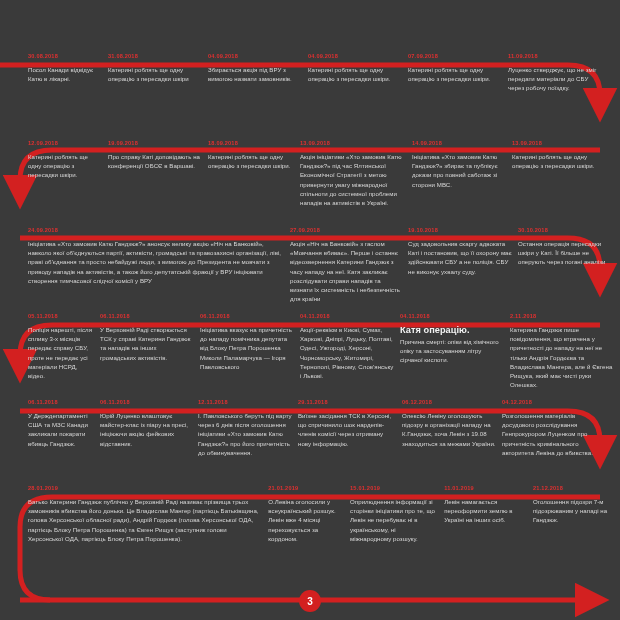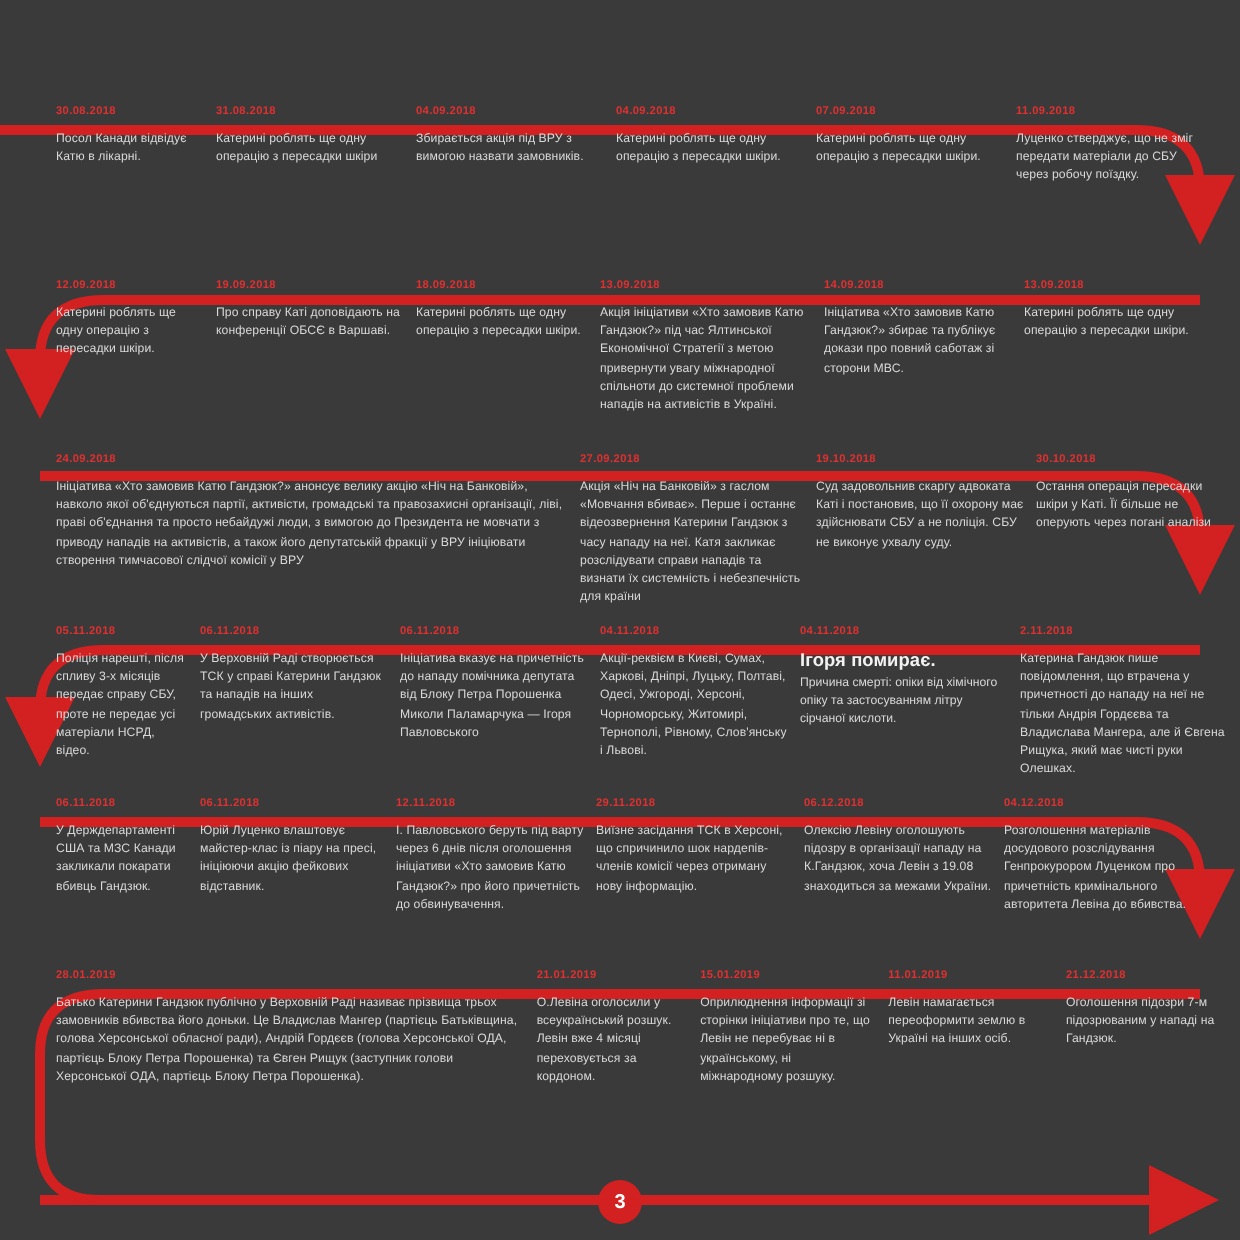--- a/index.html
+++ b/index.html
@@ -160,21 +160,21 @@
     <div class="cell" style="width:100px;">
       <div class="date">06.11.2018</div>
       <div class="body">Ініціатива вказує на причетність до нападу помічника депутата від Блоку Петра Порошенка Миколи Паламарчука — Ігоря Павловського</div>
     </div>
     <div class="cell" style="width:100px;">
       <div class="date">04.11.2018</div>
       <div class="body">Акції-реквієм в Києві, Сумах, Харкові, Дніпрі, Луцьку, Полтаві, Одесі, Ужгороді, Херсоні, Чорноморську, Житомирі, Тернополі, Рівному, Слов'янську і Львові.</div>
     </div>
     <div class="cell big" style="width:110px;">
       <div class="date">04.11.2018</div>
-      <div class="body">Ігоря помирає.</div>
+      <div class="body">Катя операцію.</div>
       <div class="sub">Причина смерті: опіки від хімічного опіку та застосуванням літру сірчаної кислоти.</div>
     </div>
     <div class="cell" style="width:110px;">
       <div class="date">2.11.2018</div>
       <div class="body">Катерина Гандзюк пише повідомлення, що втрачена у причетності до нападу на неї не тільки Андрія Гордєєва та Владислава Мангера, але й Євгена Рищука, який має чисті руки Олешках.</div>
     </div>
   </div>
 
   <div class="row" id="row5">
     <div class="cell" style="width:100px;padding-left:28px;">

